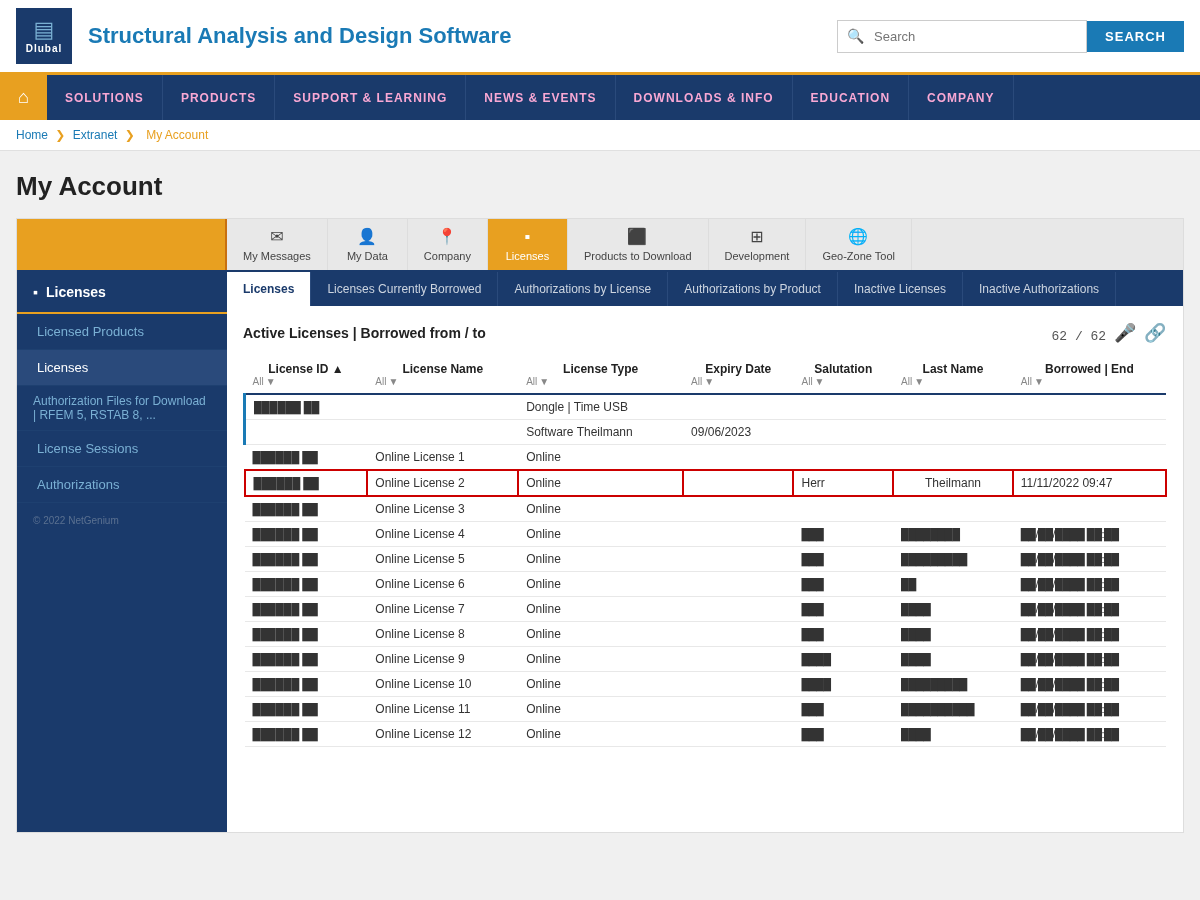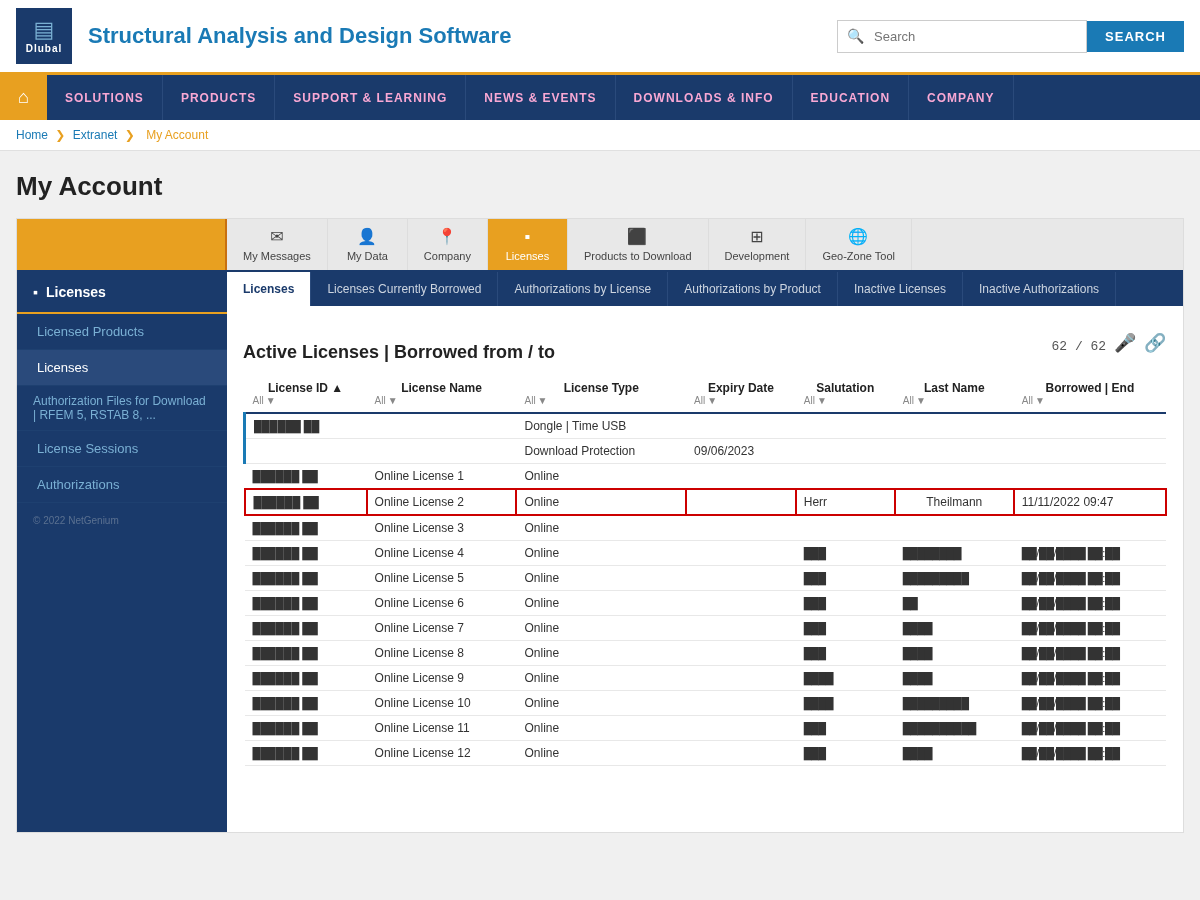--- a/index.html
+++ b/index.html
@@ -54,21 +54,21 @@
     .top-tab-icon { font-size: 16px; }
 
     
     .sub-tabs { background: #1a3a6b; display: flex; align-items: stretch; overflow-x: auto; }
     .sub-tab { color: #cdd5e0; padding: 10px 16px; font-size: 12px; cursor: pointer; white-space: nowrap; border-right: 1px solid #2a4a7b; }
     .sub-tab.active { background: #fff; color: #1a3a6b; font-weight: bold; }
 
     
     .content-area { padding: 16px; background: #fff; }
     .table-header-row { display: flex; justify-content: space-between; align-items: center; margin-bottom: 12px; }
-    .table-title { font-size: 18px; font-weight: bold; color: #222; margin-top: 20px; }
+    .table-title { font-size: 14px; font-weight: bold; color: #222; }
     .table-count { font-size: 13px; color: #555; }
     .action-icon { font-size: 18px; color: #555; cursor: pointer; }
 
     
     .data-table { width: 100%; border-collapse: collapse; font-size: 12px; }
     .data-table th { background: #fff; color: #222; font-weight: bold; padding: 6px 8px; border-bottom: 2px solid #1a3a6b; text-align: center; white-space: nowrap; }
     .data-table th .filter { font-size: 10px; color: #888; font-weight: normal; display: flex; align-items: center; gap: 2px; }
     .data-table td { padding: 5px 8px; border-bottom: 1px solid #e8e8e8; color: #333; }
     .license-id { color: #aaa; font-size: 11px; }
     .license-name { color: #1a7ab5; }
@@ -227,21 +227,21 @@
                     <td></td>
                     <td class="license-type">Dongle | Time USB</td>
                     <td></td>
                     <td></td>
                     <td></td>
                     <td></td>
                   </tr>
                   <tr>
                     <td class="license-id" style="border-left: 3px solid rgb(26, 122, 181);"></td>
                     <td></td>
-                    <td class="license-type">Download Protection</td>
+                    <td class="license-type">Software Theilmann</td>
                     <td>09/06/2023</td>
                     <td></td>
                     <td></td>
                     <td></td>
                   </tr>
                   <tr>
                     <td class="license-id">██████ ██</td>
                     <td class="license-name">Online License 1</td>
                     <td class="license-type">Online</td>
                     <td></td>

